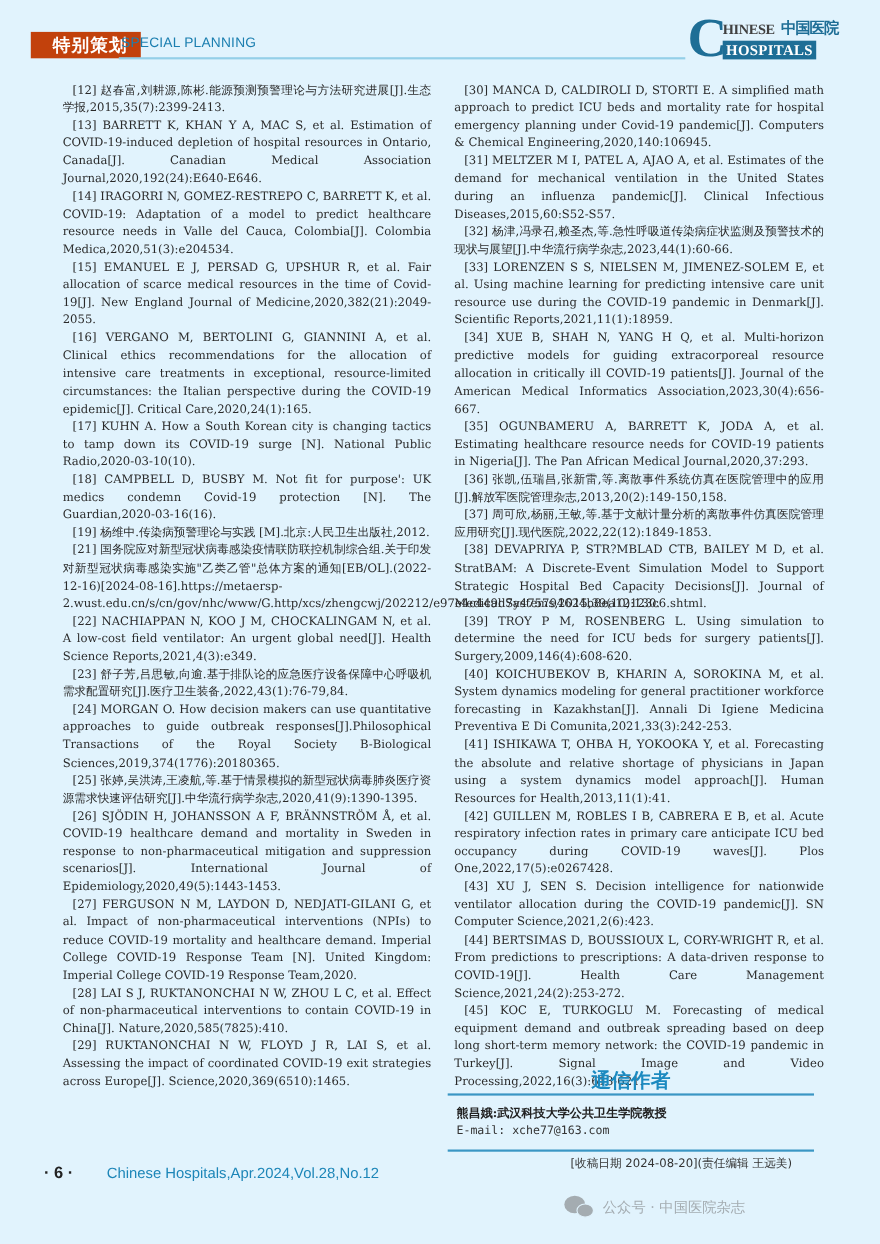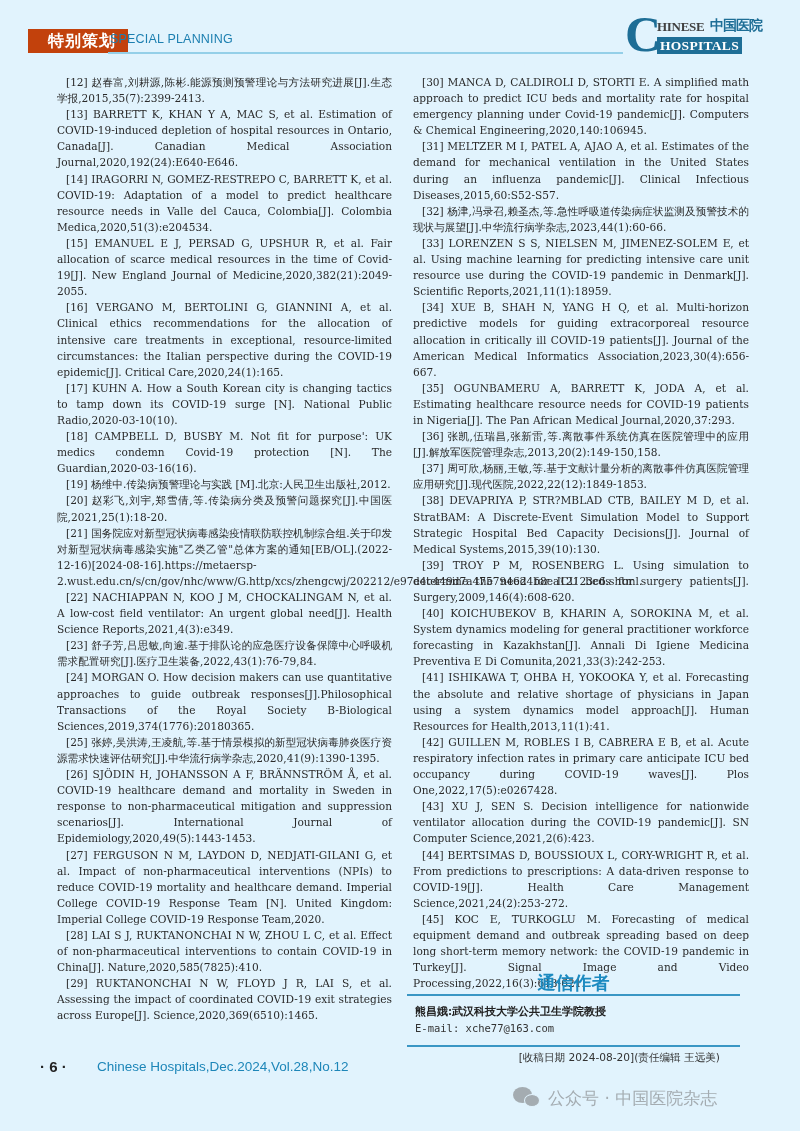--- a/index.html
+++ b/index.html
@@ -31,21 +31,21 @@
   .author-line1 { margin: 8px 0 0 8px; font-size: 11px; font-weight: bold; color: #222; line-height: 16px; }
   .author-line2 { margin: 1px 0 0 8px; font-size: 10.5px; color: #333; font-family: "DejaVu Sans Mono", monospace; line-height: 15px; }
   .author-rule2 { height: 2px; background: #3a96c4; width: 100%; margin-top: 9px; }
   .received { margin-top: 4px; text-align: right; padding-right: 20px; font-size: 10.6px; color: #333; font-family: "DejaVu Sans", sans-serif; }
 
   
   .footer { position: absolute; left: 40px; top: 1058px; height: 20px; }
   .page-num { position: absolute; left: 0; top: 0; font-family: "Liberation Sans", sans-serif; font-weight: bold; font-size: 15px; color: #222; white-space: nowrap; }
   .journal-info { position: absolute; left: 57px; top: 1px; font-family: "Liberation Sans", sans-serif; font-size: 13.5px; color: #1d86b8; white-space: nowrap; }
 
-  .watermark { position: absolute; left: 513px; top: 1085px; height: 26px; display: flex; align-items: center; color: #a4acb1; font-family: "DejaVu Sans", sans-serif; font-size: 17px; white-space: nowrap; }
+  .watermark { position: absolute; left: 513px; top: 1085px; height: 26px; display: flex; align-items: center; color: #a4acb1; font-family: "DejaVu Sans", sans-serif; font-size: 13px; white-space: nowrap; }
   .wechat-icon { width: 30px; height: 24px; position: relative; margin-right: 5px; }
   .wc-big { position: absolute; left: 0; top: 1px; width: 19px; height: 16px; border-radius: 50%; background: #a4acb1; }
   .wc-small { position: absolute; left: 11px; top: 8px; width: 16px; height: 13px; border-radius: 50%; background: #a4acb1; border: 1.5px solid #e1f3fd; }
 </style>
 </head>
 <body>
 
 <div class="header">
   <div class="section-banner">
     <span class="section-banner-text">特别策划</span>
@@ -62,21 +62,20 @@
 
 <div class="col col-left">
   <p class="ref">[12] 赵春富,刘耕源,陈彬.能源预测预警理论与方法研究进展[J].生态学报,2015,35(7):2399-2413.</p>
   <p class="ref">[13] BARRETT K, KHAN Y A, MAC S, et al. Estimation of COVID-19-induced depletion of hospital resources in Ontario, Canada[J]. Canadian Medical Association Journal,2020,192(24):E640-E646.</p>
   <p class="ref">[14] IRAGORRI N, GOMEZ-RESTREPO C, BARRETT K, et al. COVID-19: Adaptation of a model to predict healthcare resource needs in Valle del Cauca, Colombia[J]. Colombia Medica,2020,51(3):e204534.</p>
   <p class="ref">[15] EMANUEL E J, PERSAD G, UPSHUR R, et al. Fair allocation of scarce medical resources in the time of Covid-19[J]. New England Journal of Medicine,2020,382(21):2049-2055.</p>
   <p class="ref">[16] VERGANO M, BERTOLINI G, GIANNINI A, et al. Clinical ethics recommendations for the allocation of intensive care treatments in exceptional, resource-limited circumstances: the Italian perspective during the COVID-19 epidemic[J]. Critical Care,2020,24(1):165.</p>
   <p class="ref">[17] KUHN A. How a South Korean city is changing tactics to tamp down its COVID-19 surge [N]. National Public Radio,2020-03-10(10).</p>
   <p class="ref">[18] CAMPBELL D, BUSBY M. Not fit for purpose': UK medics condemn Covid-19 protection [N]. The Guardian,2020-03-16(16).</p>
   <p class="ref">[19] 杨维中.传染病预警理论与实践 [M].北京:人民卫生出版社,2012.</p>
-  <p class="ref">[20] 赵彩飞,刘宇,郑雪倩,等.传染病分类及预警问题探究[J].中国医院,2021,25(1):18-20.</p>
   <p class="ref">[21] 国务院应对新型冠状病毒感染疫情联防联控机制综合组.关于印发对新型冠状病毒感染实施"乙类乙管"总体方案的通知[EB/OL].(2022-12-16)[2024-08-16].https://metaersp-2.wust.edu.cn/s/cn/gov/nhc/www/G.http/xcs/zhengcwj/202212/e97e4c449d7a475794624b8ea12123c6.shtml.</p>
   <p class="ref">[22] NACHIAPPAN N, KOO J M, CHOCKALINGAM N, et al. A low-cost field ventilator: An urgent global need[J]. Health Science Reports,2021,4(3):e349.</p>
   <p class="ref">[23] 舒子芳,吕思敏,向逾.基于排队论的应急医疗设备保障中心呼吸机需求配置研究[J].医疗卫生装备,2022,43(1):76-79,84.</p>
   <p class="ref">[24] MORGAN O. How decision makers can use quantitative approaches to guide outbreak responses[J].Philosophical Transactions of the Royal Society B-Biological Sciences,2019,374(1776):20180365.</p>
   <p class="ref">[25] 张婷,吴洪涛,王凌航,等.基于情景模拟的新型冠状病毒肺炎医疗资源需求快速评估研究[J].中华流行病学杂志,2020,41(9):1390-1395.</p>
   <p class="ref">[26] SJÖDIN H, JOHANSSON A F, BRÄNNSTRÖM Å, et al. COVID-19 healthcare demand and mortality in Sweden in response to non-pharmaceutical mitigation and suppression scenarios[J]. International Journal of Epidemiology,2020,49(5):1443-1453.</p>
   <p class="ref">[27] FERGUSON N M, LAYDON D, NEDJATI-GILANI G, et al. Impact of non-pharmaceutical interventions (NPIs) to reduce COVID-19 mortality and healthcare demand. Imperial College COVID-19 Response Team [N]. United Kingdom: Imperial College COVID-19 Response Team,2020.</p>
   <p class="ref">[28] LAI S J, RUKTANONCHAI N W, ZHOU L C, et al. Effect of non-pharmaceutical interventions to contain COVID-19 in China[J]. Nature,2020,585(7825):410.</p>
   <p class="ref">[29] RUKTANONCHAI N W, FLOYD J R, LAI S, et al. Assessing the impact of coordinated COVID-19 exit strategies across Europe[J]. Science,2020,369(6510):1465.</p>
 </div>
@@ -104,21 +103,21 @@
   <div class="author-title">通信作者</div>
   <div class="author-rule"></div>
   <div class="author-line1">熊昌娥:武汉科技大学公共卫生学院教授</div>
   <div class="author-line2">E-mail: xche77@163.com</div>
   <div class="author-rule2"></div>
   <div class="received">[收稿日期 2024-08-20](责任编辑 王远美)</div>
 </div>
 
 <div class="footer">
   <span class="page-num">· 6 ·</span>
-  <span class="journal-info">Chinese Hospitals,Dec.2024,Vol.28,No.12</span>
+  <span class="journal-info">Chinese Hospitals,Apr.2024,Vol.28,No.12</span>
 </div>
 
 <div class="watermark">
   <span class="wechat-icon">
     <span class="wc-big"></span>
     <span class="wc-small"></span>
   </span>
   <span>公众号 · 中国医院杂志</span>
 </div>
 

